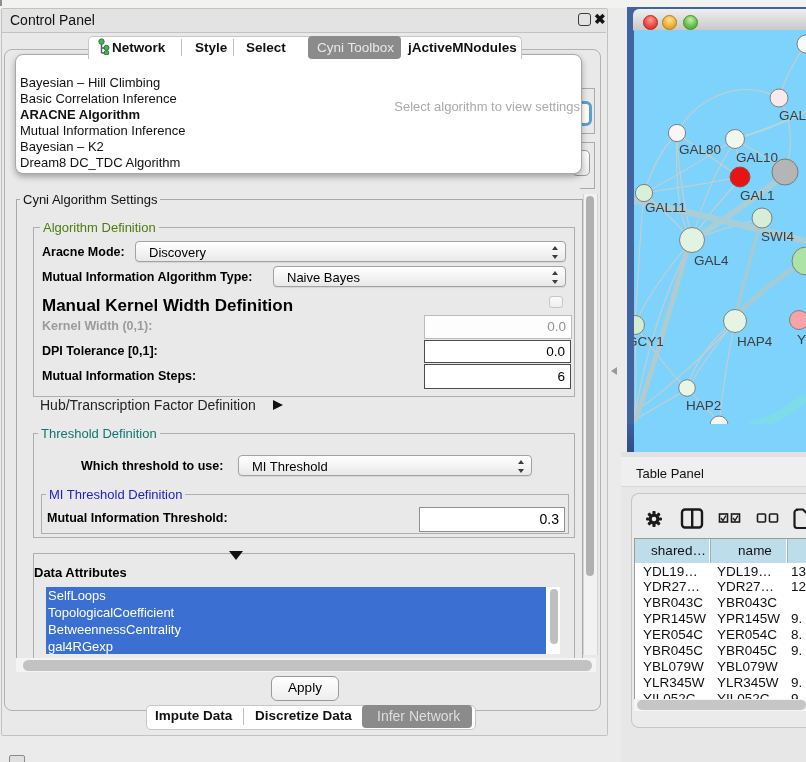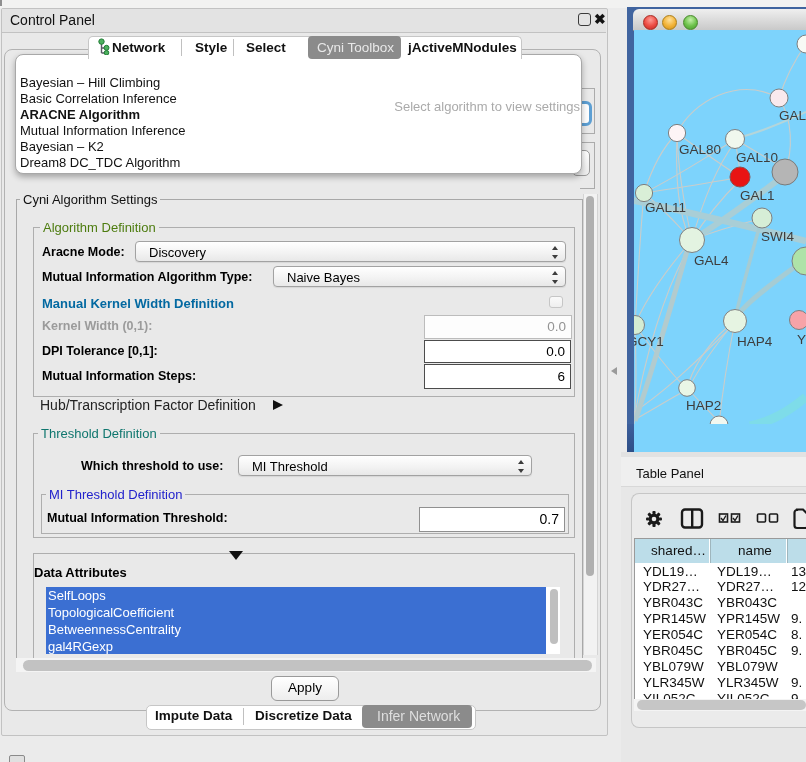--- a/index.html
+++ b/index.html
@@ -197,21 +197,21 @@
       <span class="combotext">Discovery</span>
       <span class="spin"></span>
     </div>
 
 <div class="abs b" style="left:42px;top:270px;font-size:12.5px;">Mutual Information Algorithm Type:</div>
 <div class="combo" style="left:273px;top:266px;width:291px;height:19px;">
       <span class="combotext">Naive Bayes</span>
       <span class="spin"></span>
     </div>
 
-<div class="abs b" style="left:42px;top:296px;font-size:13px;color:#0369a1;">Manual Kernel Width Definition</div>
+<div class="abs b" style="left:42px;top:296px;font-size:17px;color:#000000;">Manual Kernel Width Definition</div>
 <div class="abs" style="left:549px;top:296px;width:12px;height:10px;background:linear-gradient(#fafafa,#eeeeee);border:1px solid #c6c6c6;border-radius:3px;"></div>
 
 <div class="abs b" style="left:42px;top:319px;font-size:12.5px;color:#9b9b9b;">Kernel Width (0,1):</div>
 <div class="field" style="left:424px;top:315px;width:141px;height:19px;border:1px solid #bcbcbc;background:#fdfdfd;color:#949494;padding:3px 5px 0 0;font-size:13.5px;">0.0</div>
 
 <div class="abs b" style="left:42px;top:344px;font-size:12.5px;">DPI Tolerance [0,1]:</div>
 <div class="field" style="left:424px;top:340px;width:140px;height:18px;border:1.5px solid #4c4c4c;padding:3px 5px 0 0;font-size:13.5px;">0.0</div>
 
 <div class="abs b" style="left:42px;top:369px;font-size:12.5px;">Mutual Information Steps:</div>
 <div class="field" style="left:424px;top:364px;width:140px;height:19px;border:1.5px solid #4c4c4c;padding:4px 5px 0 0;font-size:13.5px;">6</div>
@@ -225,21 +225,21 @@
 <div class="abs b" style="left:81px;top:459px;font-size:12.5px;">Which threshold to use:</div>
 <div class="combo" style="left:238px;top:455px;width:292px;height:19px;">
       <span class="combotext">MI Threshold</span>
       <span class="spin"></span>
     </div>
 
 <div class="gbox" style="left:41px;top:494px;width:526px;height:38px;"></div>
 <div class="glabel" style="left:46px;top:488px;color:#2222cc;">MI Threshold Definition</div>
 
 <div class="abs b" style="left:47px;top:511px;font-size:12.5px;">Mutual Information Threshold:</div>
-<div class="field" style="left:419px;top:507px;width:139px;height:20px;border:1px solid #909090;padding:3px 5px 0 0;font-size:14px;">0.7</div>
+<div class="field" style="left:419px;top:507px;width:139px;height:20px;border:1px solid #909090;padding:3px 5px 0 0;font-size:14px;">0.3</div>
 
 <div class="gbox" style="left:33px;top:553px;width:540px;height:108px;border-bottom:none;"></div>
 <div class="abs" style="left:229px;top:551px;width:0;height:0;border-left:7px solid transparent;border-right:7px solid transparent;border-top:9px solid #111;"></div>
 
 <div class="abs b" style="left:34px;top:565px;font-size:13px;">Data Attributes</div>
 <div class="abs" style="left:546px;top:587px;width:14px;height:67px;background:#fff;"></div>
 <div class="abs" style="left:46px;top:587px;width:500px;height:67px;background:#3b6fd2;color:#ffffff;font-size:13px;overflow:hidden;">
  <div style="padding:0 0 0 2px;line-height:17.1px;">SelfLoops<br>TopologicalCoefficient<br>BetweennessCentrality<br>gal4RGexp</div>
 </div>
 <div class="abs" style="left:549.5px;top:589px;width:8.5px;height:55px;background:#bfbfbf;border-radius:4.5px;"></div>

